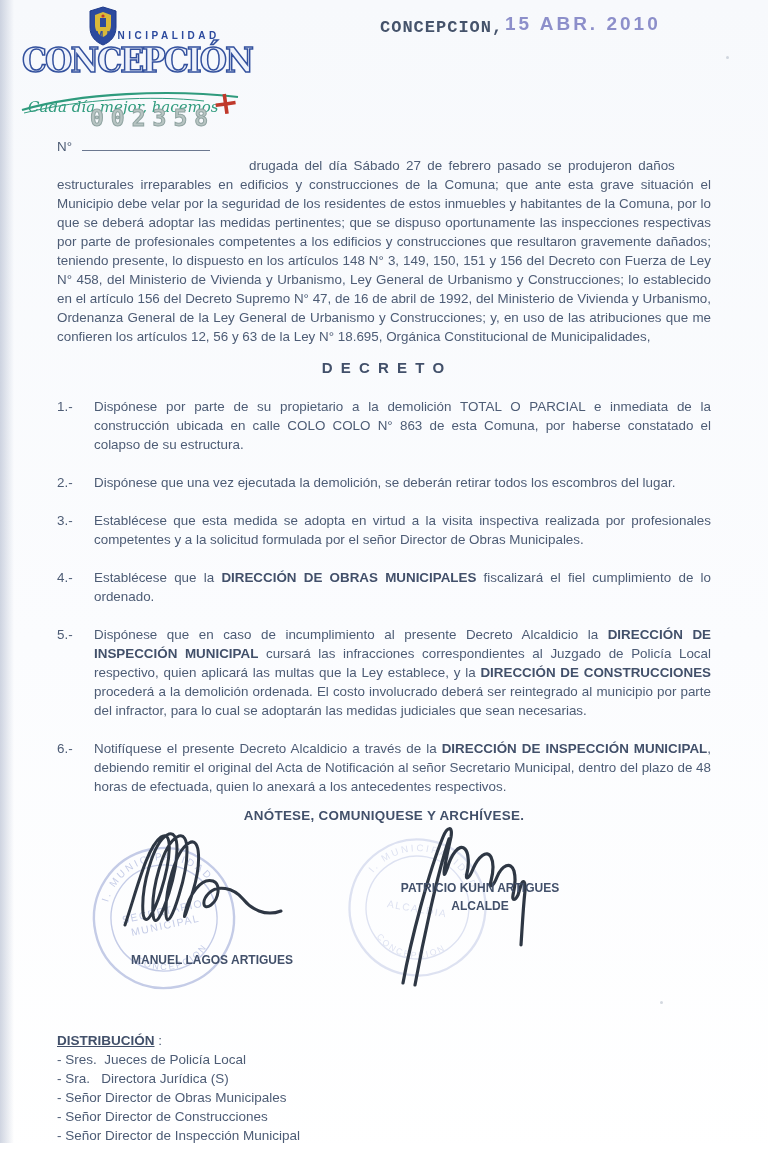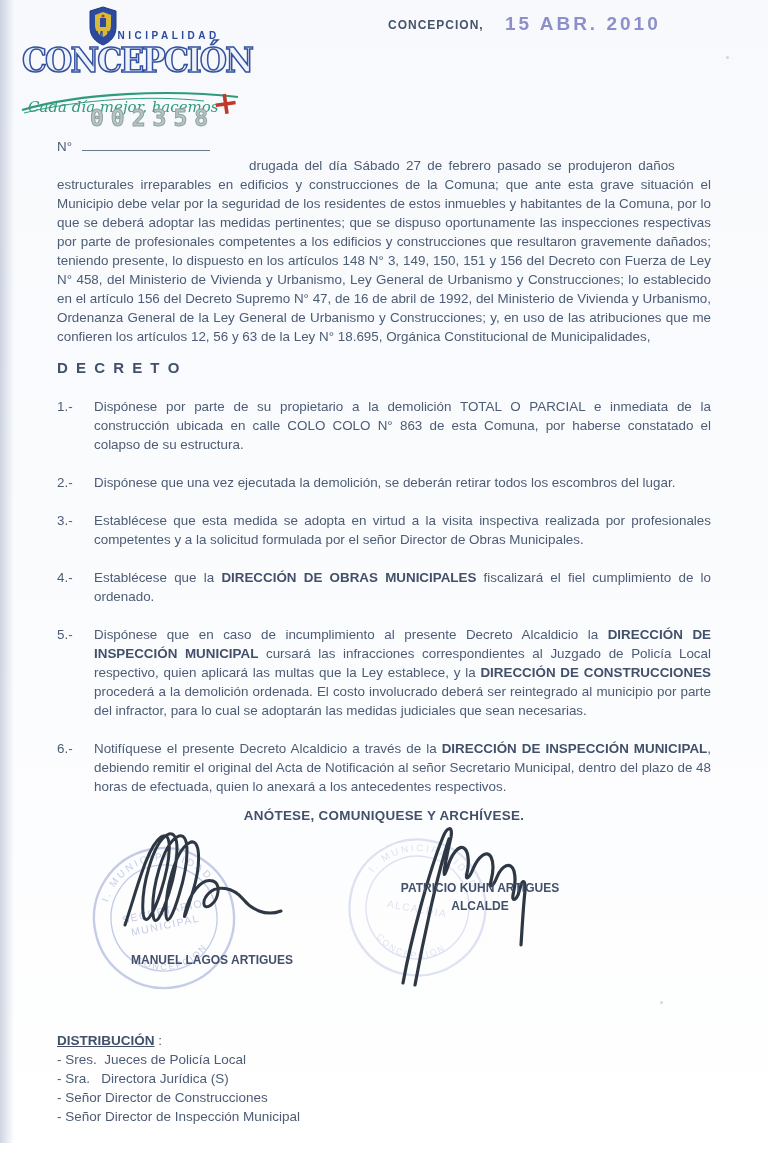--- a/index.html
+++ b/index.html
@@ -21,34 +21,34 @@
     font-size:34px;font-weight:700;letter-spacing:-2px;transform:scaleX(.92);transform-origin:left;
     color:#eef2fb;-webkit-text-stroke:1.6px #33519e;white-space:nowrap;}
   .swoosh{position:absolute;left:20px;top:86px;}
   .slogan{position:absolute;left:28px;top:98px;font-family:"DejaVu Serif",serif;
     font-style:italic;font-size:15px;color:#2f9b7d;white-space:nowrap;}
   .logo-plus{position:absolute;left:212px;top:84px;font-family:"DejaVu Serif",serif;
     font-size:32px;font-weight:700;color:#c0392b;transform:rotate(-8deg);}
   .folio{position:absolute;left:90px;top:105px;font-family:"DejaVu Sans Mono",monospace;
     font-size:23px;font-weight:700;letter-spacing:7px;color:#b7c4c2;
     -webkit-text-stroke:1px #8fa3a1;}
-  .city-date{position:absolute;left:388px;top:18px;font-size:12px;font-weight:700;
-    letter-spacing:1px;color:#45536b;}
+  .city-date{position:absolute;left:380px;top:18px;font-size:17px;font-weight:700;
+    letter-spacing:1px;color:#45536b;font-family:Liberation Mono, monospace;}
   .date-stamp{position:absolute;left:505px;top:13px;font-size:19px;font-weight:700;
     letter-spacing:3px;color:#8487c6;opacity:.92;}
 
   
   .content{position:absolute;left:57px;top:137px;width:654px;font-size:13.4px;line-height:19px;}
   .numline{display:flex;align-items:baseline;white-space:nowrap;}
   .num-label{flex:none;margin-right:10px;}
   .num-blank{flex:none;width:128px;border-bottom:1.5px solid #6b7890;height:13px;margin-right:12px;}
   .v-line1{word-spacing:3.2px;}
   .v-line2{padding-left:192px;word-spacing:2.6px;}
   .v-body{text-align:justify;}
-  .decreto-title{text-align:left;font-weight:700;font-size:15px;letter-spacing:2px;
+  .decreto-title{text-align:center;font-weight:700;font-size:15px;letter-spacing:2px;
     color:#42506a;margin-top:12px;margin-bottom:20px;}
   .item{display:flex;margin-bottom:19px;}
   .inum{flex:none;width:37px;}
   .itext{flex:1;text-align:justify;}
   .itext b{font-weight:700;color:#42506a;}
   .closing{text-align:center;font-weight:700;color:#42506a;margin-top:4px;letter-spacing:.3px;}
 
   
   .sig-block{position:relative;height:184px;margin-top:8px;}
   .stamp{position:absolute;}
@@ -174,19 +174,20 @@
         <div>ALCALDE</div>
       </div>
     </div>
 
     <div class="distribution">
       <div>
         <span class="dist-head">DISTRIBUCIÓN</span><span> :</span>
       </div>
       <div class="dist-item">- Sres.  Jueces de Policía Local</div>
       <div class="dist-item">- Sra.   Directora Jurídica (S)</div>
+      <div class="dist-item">- Señor Director de Obras Municipales</div>
       <div class="dist-item">- Señor Director de Construcciones</div>
       <div class="dist-item">- Señor Director de Inspección Municipal</div>
     </div>
   </div>
 
   <div class="bottom-strip"></div>
 </div>
 
 </body></html>

